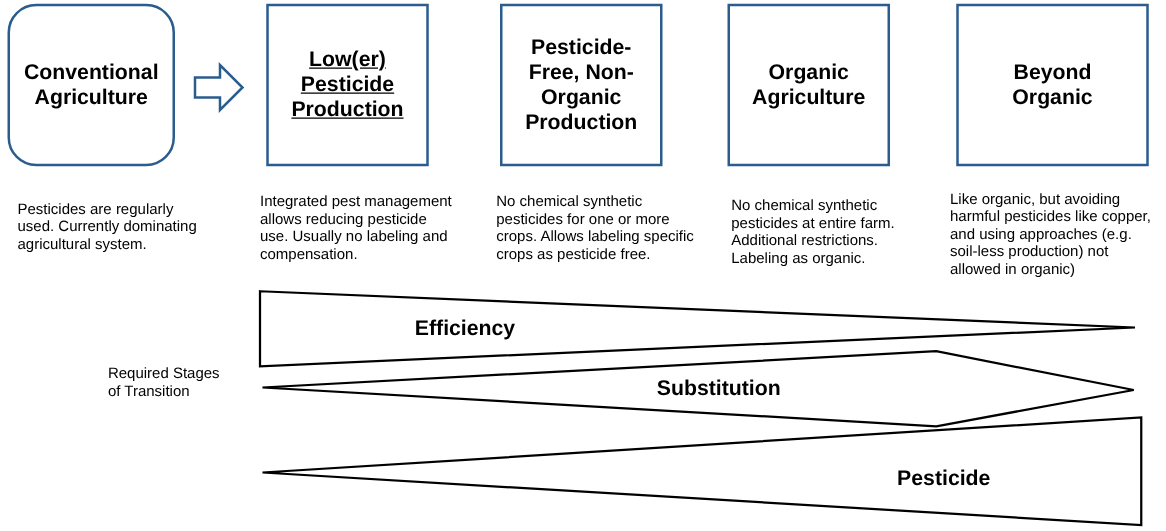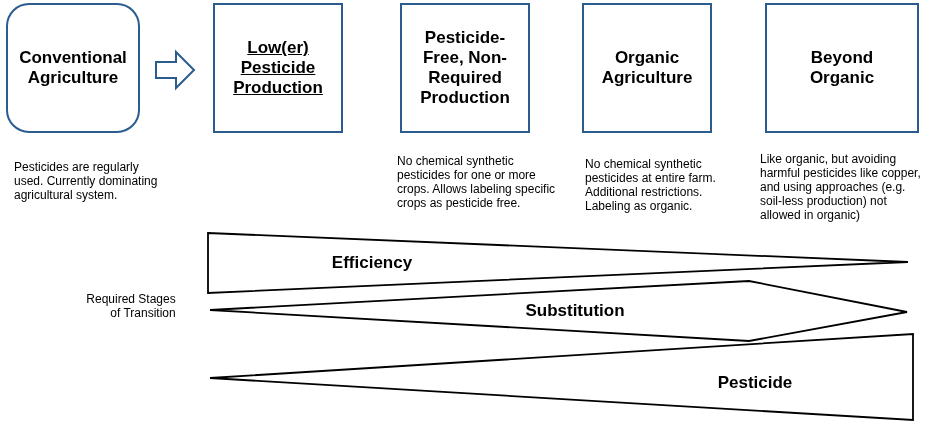--- a/index.html
+++ b/index.html
@@ -68,21 +68,21 @@
   .label-efficiency   { left: 348px; top: 263px; padding-left: 48px; }
   .label-substitution { left: 575px; top: 311px; }
   .label-redesign     { left: 755px; top: 383px; }
   .axis-label {
     position: absolute;
     left: 131px;
     top: 306px;
     transform: translate(-50%, -50%);
     font-size: 12px;
     color: #000000;
-    text-align: right;
+    text-align: left;
     white-space: pre-line;
     line-height: 1.2;
   }
 </style>
 </head>
 <body>
 
 <div class="canvas">
 
   <svg class="shapes-svg" viewBox="0 0 933 425">
@@ -101,35 +101,39 @@
 Agriculture</span>
   </div>
   <div class="stage-box box-2">
     <span class="box-title">Low(er)
 Pesticide
 Production</span>
   </div>
   <div class="stage-box box-3">
     <span class="box-title">Pesticide-
 Free, Non-
-Required
+Organic
 Production</span>
   </div>
   <div class="stage-box box-4">
     <span class="box-title">Organic
 Agriculture</span>
   </div>
   <div class="stage-box box-5">
     <span class="box-title">Beyond
 Organic</span>
   </div>
 
   <div class="stage-desc desc-1">Pesticides are regularly
 used. Currently dominating
 agricultural system.</div>
+  <div class="stage-desc desc-2">Integrated pest management
+allows reducing pesticide
+use. Usually no labeling and
+compensation.</div>
   <div class="stage-desc desc-3">No chemical synthetic
 pesticides for one or more
 crops. Allows labeling specific
 crops as pesticide free.</div>
   <div class="stage-desc desc-4">No chemical synthetic
 pesticides at entire farm.
 Additional restrictions.
 Labeling as organic.</div>
   <div class="stage-desc desc-5">Like organic, but avoiding
 harmful pesticides like copper,

